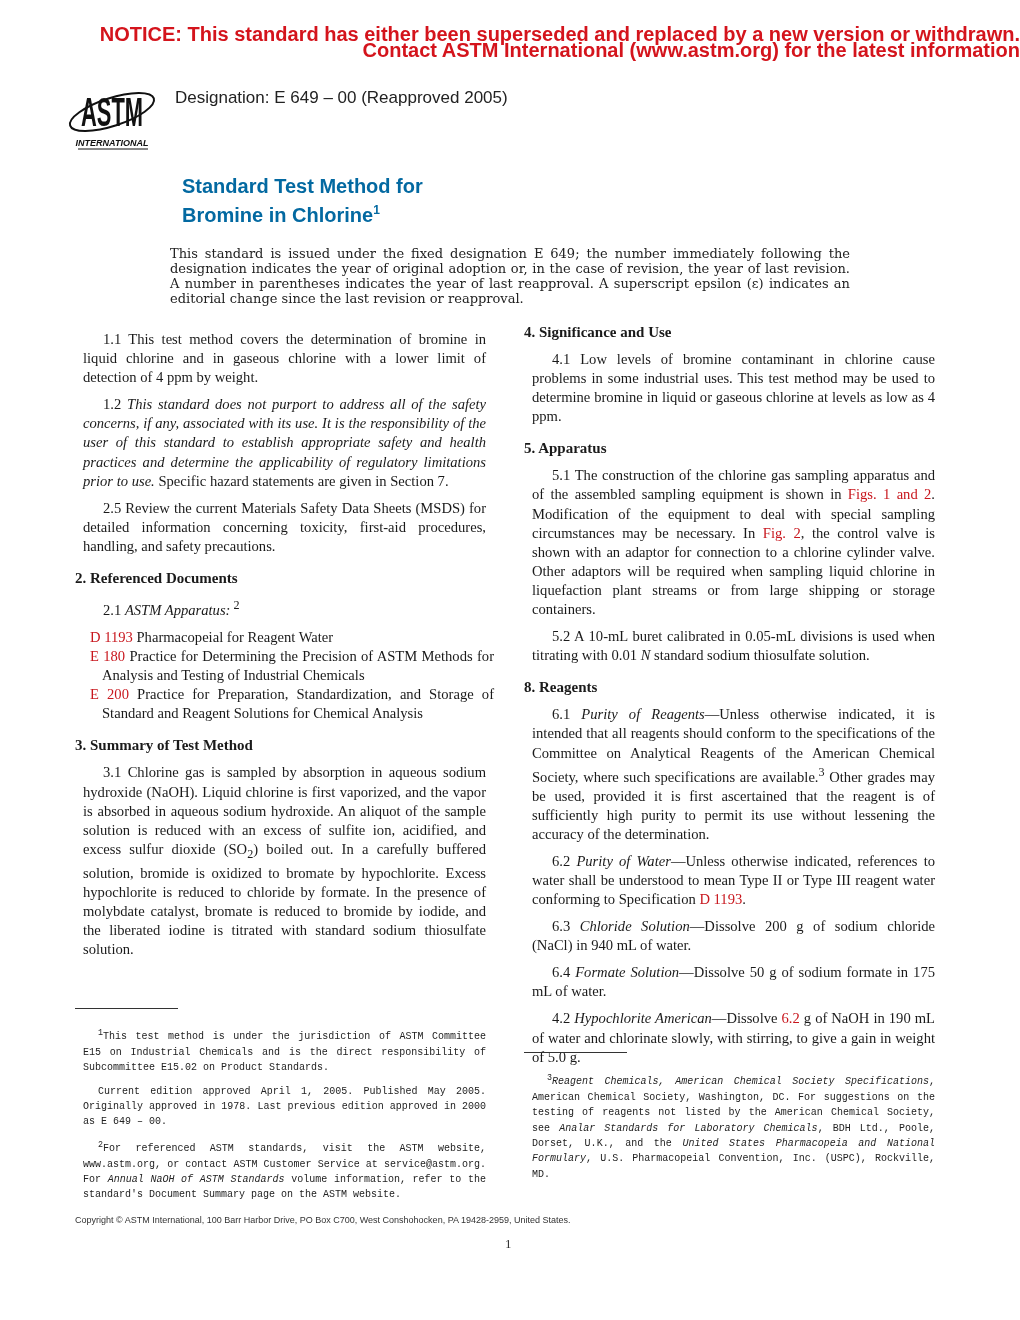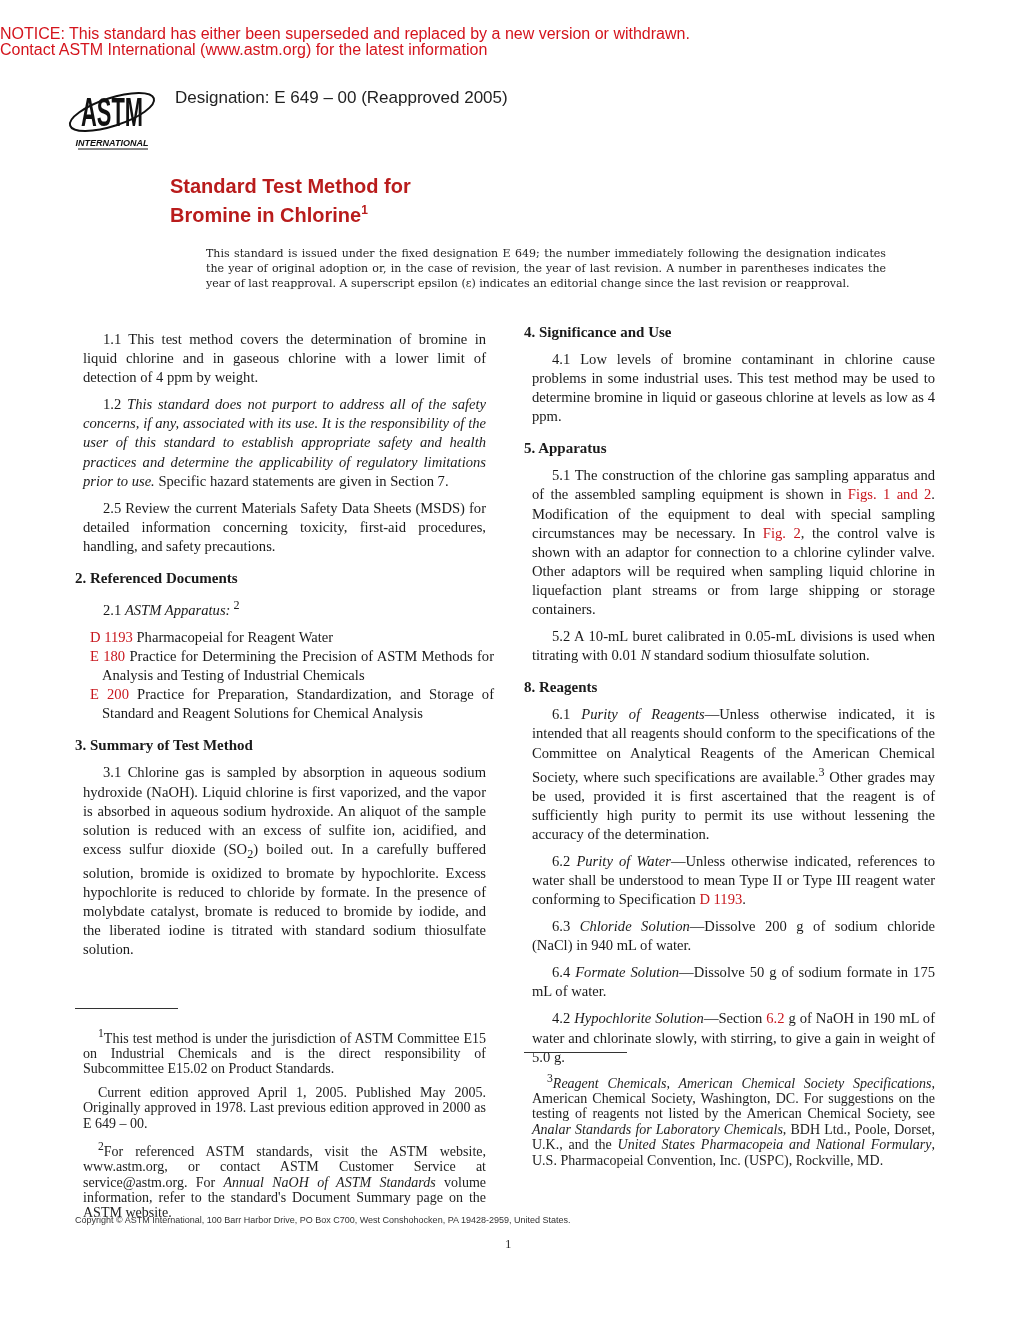--- a/index.html
+++ b/index.html
@@ -1,38 +1,38 @@
 <!DOCTYPE html>
 <html><head>
 <meta charset="utf-8">
 <style>
   html, body { margin:0; padding:0; background:#ffffff; }
   body { width:1020px; height:1320px; position:relative; overflow:hidden; color:#111; }
-  .notice { position:absolute; top:26px; left:0; width:1020px; text-align:left; color:#d4141c;
-    font-family:"Liberation Sans", sans-serif; font-weight:normal; font-size:16px; line-height:16px; }
+  .notice { position:absolute; top:26px; left:0; width:1020px; text-align:right; color:#d4141c;
+    font-family:"Liberation Sans", sans-serif; font-weight:bold; font-size:20px; line-height:16px; }
   .logo { position:absolute; left:66px; top:76px; width:96px; height:80px; }
   .designation { position:absolute; left:175px; top:88px; font-family:"Liberation Sans", sans-serif;
     font-size:17px; color:#222; }
-  .title { position:absolute; left:170px; top:174px; font-family:"Liberation Sans", sans-serif;
-    font-weight:bold; font-size:20px; line-height:24px; color:#b91c1c; }
+  .title { position:absolute; left:182px; top:174px; font-family:"Liberation Sans", sans-serif;
+    font-weight:bold; font-size:20px; line-height:24px; color:#0369a1; }
   .title sup { font-size:12px; }
   .issued { position:absolute; left:170px; top:246px; width:680px; font-family:"DejaVu Serif", serif;
-    font-size:11px; line-height:15px; color:#222; text-align:justify;margin-left:36px; }
+    font-size:13px; line-height:15px; color:#222; text-align:justify; }
   .col { position:absolute; top:322px; width:419px; font-family:"Liberation Serif", serif;
     font-size:14.6px; line-height:19.1px; color:#1a1a1a; }
   .col.left { left:75px; }
   .col.right { left:524px; }
   h2 { font-family:"Liberation Serif", serif; font-weight:bold; font-size:15px; margin:0 0 5px 0; line-height:20px; }
   p { margin:8px; text-align:justify; text-indent:20px; }
   .sec { margin-bottom:12px; }
   .ref { color:#c8161d; }
   .refline { padding-left:27px; text-indent:-12px; text-align:justify; }
   em { font-style:italic; }
   .fn-rule { position:absolute; width:103px; border-top:1px solid #333; }
-  .fn { position:absolute; width:419px; font-family:Liberation Serif, serif; font-size:14px; line-height:15.4px;
+  .fn { position:absolute; width:419px; font-family:Liberation Mono, monospace; font-size:10px; line-height:15.4px;
     color:#222; text-align:justify; }
   .fn p { text-indent:15px; }
   .copyright { position:absolute; left:75px; top:1215px; font-family:"Liberation Sans", sans-serif; font-size:9px; color:#333; }
   .pagenum { position:absolute; left:505px; top:1236px; font-family:"Liberation Serif", serif; font-size:13px; color:#333; }
 </style>
 </head>
 <body>
 
 <div class="notice">
   <div>NOTICE: This standard has either been superseded and replaced by a new version or withdrawn.</div>
@@ -96,21 +96,21 @@
     <p><span>5.1  The construction of the chlorine gas sampling apparatus and of the assembled sampling equipment is shown in </span><a class="ref">Figs. 1 and 2</a><span>. Modification of the equipment to deal with special sampling circumstances may be necessary. In </span><a class="ref">Fig. 2</a><span>, the control valve is shown with an adaptor for connection to a chlorine cylinder valve. Other adaptors will be required when sampling liquid chlorine in liquefaction plant streams or from large shipping or storage containers.</span></p>
     <p><span>5.2  A 10-mL buret calibrated in 0.05-mL divisions is used when titrating with 0.01 </span><em>N</em><span> standard sodium thiosulfate solution.</span></p>
   </div>
 
   <div class="sec">
     <h2>8.  Reagents</h2>
     <p><span>6.1 </span><em>Purity of Reagents</em><span>—Unless otherwise indicated, it is intended that all reagents should conform to the specifications of the Committee on Analytical Reagents of the American Chemical Society, where such specifications are available.</span><sup>3</sup><span> Other grades may be used, provided it is first ascertained that the reagent is of sufficiently high purity to permit its use without lessening the accuracy of the determination.</span></p>
     <p><span>6.2 </span><em>Purity of Water</em><span>—Unless otherwise indicated, references to water shall be understood to mean Type II or Type III reagent water conforming to Specification </span><a class="ref">D 1193</a><span>.</span></p>
     <p><span>6.3 </span><em>Chloride Solution</em><span>—Dissolve 200 g of sodium chloride (NaCl) in 940 mL of water.</span></p>
     <p><span>6.4 </span><em>Formate Solution</em><span>—Dissolve 50 g of sodium formate in 175 mL of water.</span></p>
-    <p><span>4.2 </span><em>Hypochlorite Solution</em><span>—Section </span><a class="ref">6.2</a><span> g of NaOH in 190 mL of water and chlorinate slowly, with stirring, to give a gain in weight of 5.0 g.</span></p>
+    <p><span>4.2 </span><em>Hypochlorite American</em><span>—Dissolve </span><a class="ref">6.2</a><span> g of NaOH in 190 mL of water and chlorinate slowly, with stirring, to give a gain in weight of 5.0 g.</span></p>
   </div>
 </div>
 
 <div class="fn-rule" style="left:524px; top:1052px;"></div>
 <div class="fn" style="left:524px; top:1063px;">
   <p><sup>3</sup><em>Reagent Chemicals, American Chemical Society Specifications</em><span>, American Chemical Society, Washington, DC. For suggestions on the testing of reagents not listed by the American Chemical Society, see </span><em>Analar Standards for Laboratory Chemicals</em><span>, BDH Ltd., Poole, Dorset, U.K., and the </span><em>United States Pharmacopeia and National Formulary</em><span>, U.S. Pharmacopeial Convention, Inc. (USPC), Rockville, MD.</span></p>
 </div>
 
 <div class="copyright">Copyright © ASTM International, 100 Barr Harbor Drive, PO Box C700, West Conshohocken, PA 19428-2959, United States.</div>
 <div class="pagenum">1</div>

